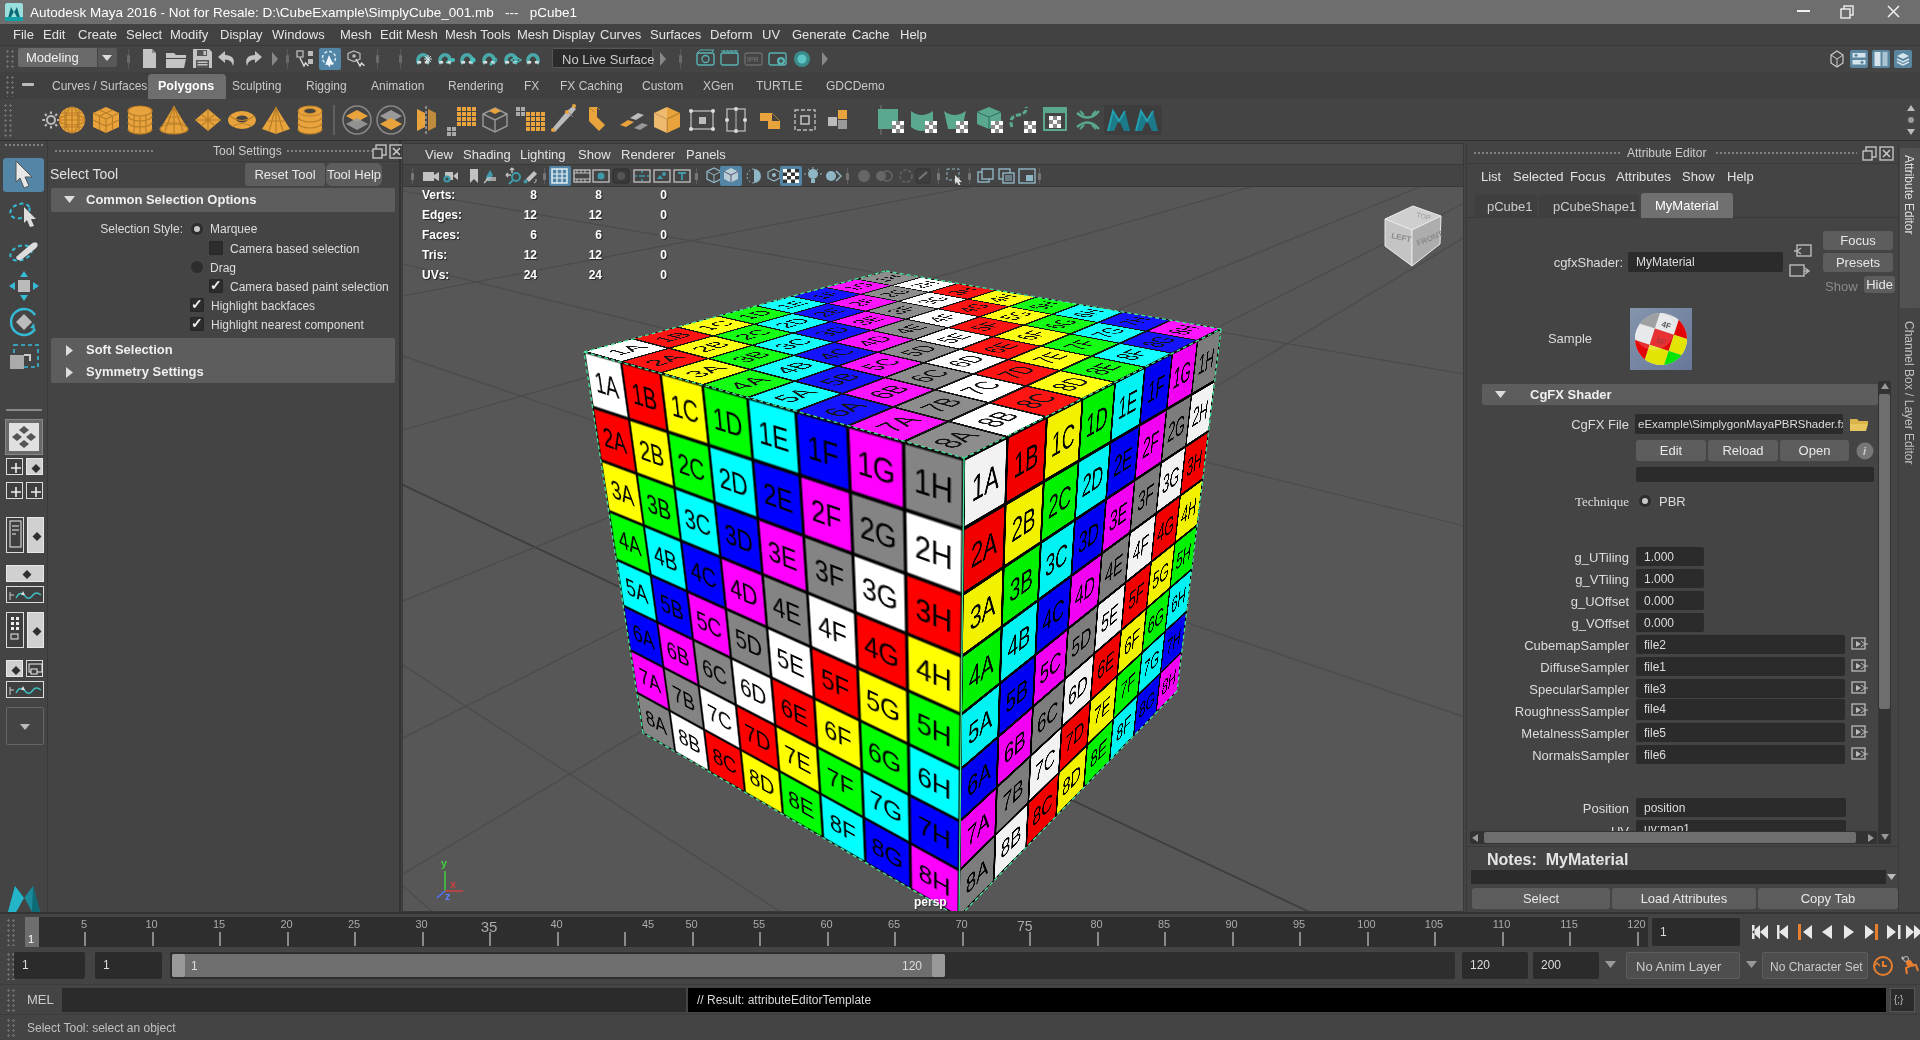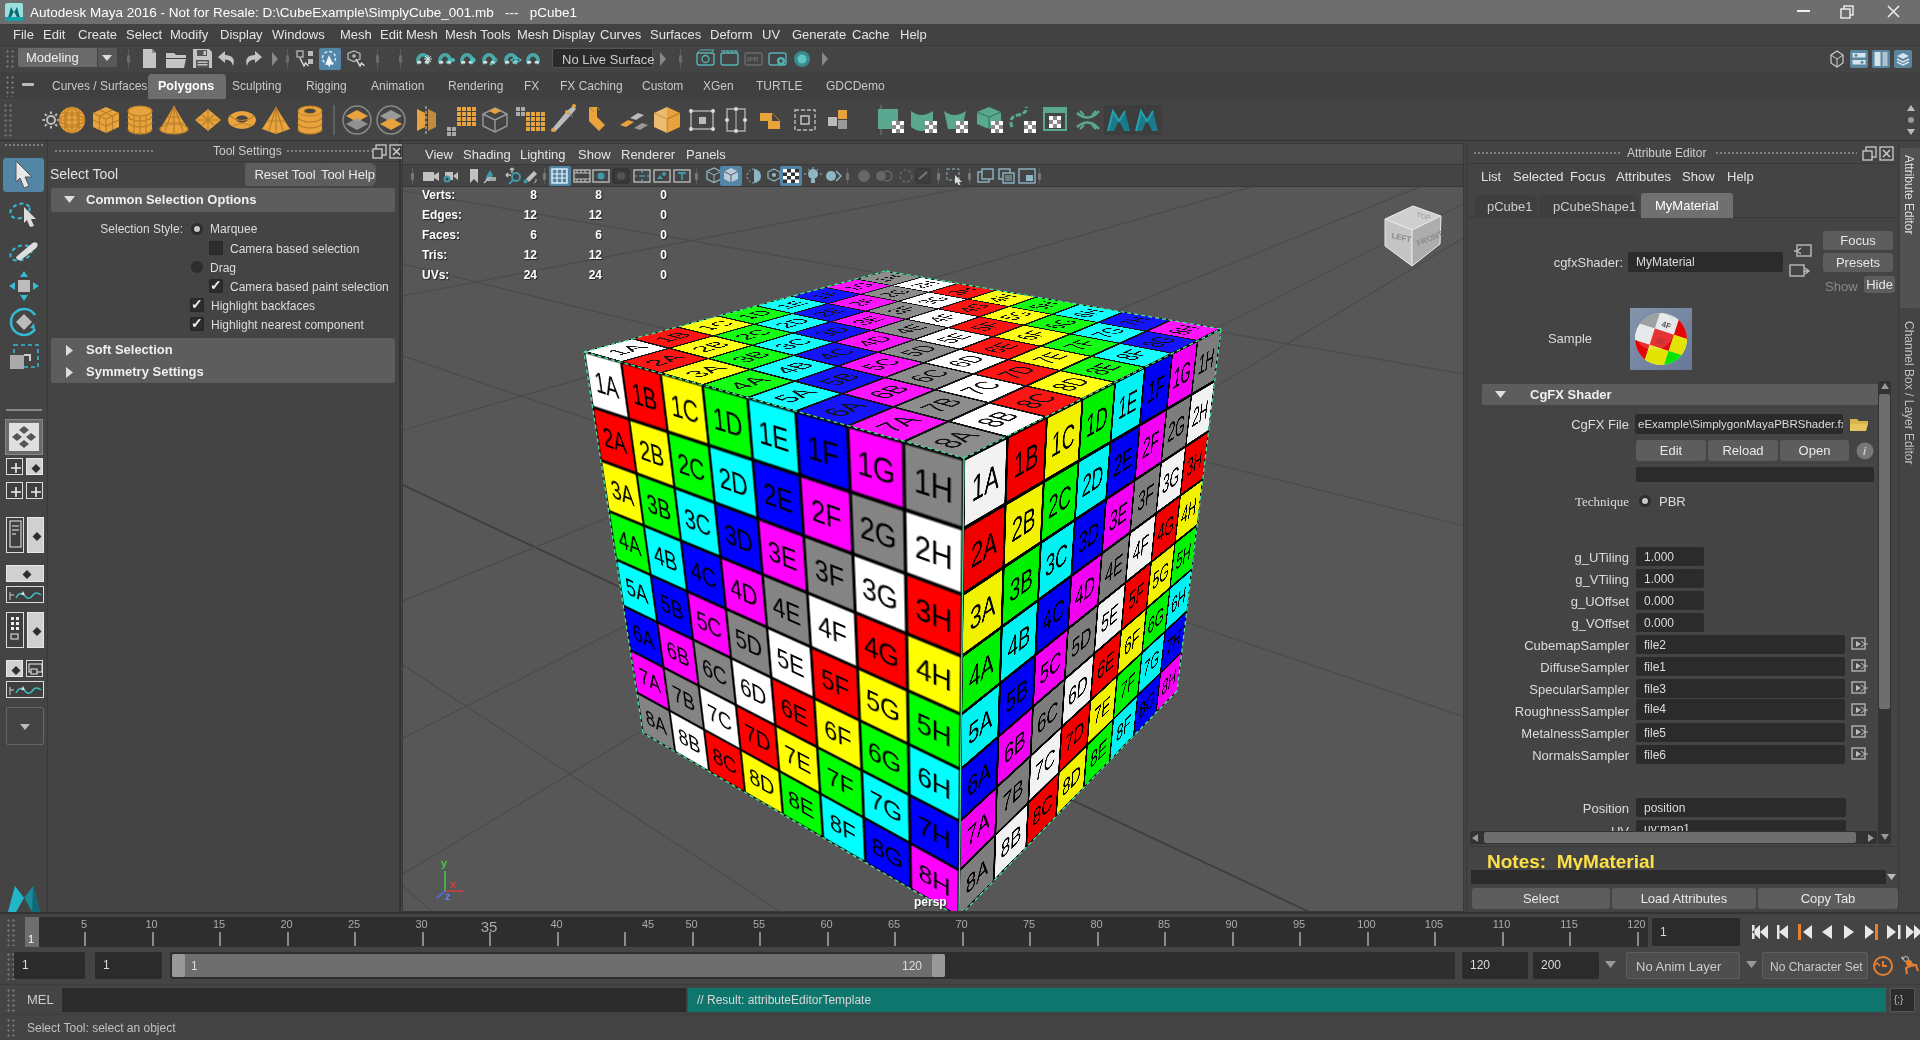--- a/index.html
+++ b/index.html
@@ -638,21 +638,21 @@
         <rect x="3" y="0" width="10" height="10" fill="none" stroke="#ccc" stroke-width="1.3"></rect>
         <rect x="0" y="4" width="9" height="9" fill="#444" stroke="#ccc" stroke-width="1.3"></rect>
       </svg>
 <svg style="left:342px;top:4px" width="13" height="13">
         <rect width="13" height="13" fill="none" stroke="#ccc" stroke-width="1.3"></rect>
         <path d="M3 3 l7 7 M10 3 l-7 7" stroke="#ccc" stroke-width="1.5"></path>
       </svg>
 </div>
 <div class="txt" style="left:2px;top:25px;color:#e0e0e0;font-size:14px;">Select Tool</div>
 <div class="btn" style="left:197px;top:22px;width:80px;height:23px;">Reset Tool</div>
-<div class="btn" style="left:272px;top:22px;width:56px;height:23px;border-radius:6px;">Tool Help</div>
+<div class="btn" style="left:278px;top:22px;width:56px;height:23px;border-radius:6px;">Tool Help</div>
 <div class="secbar" style="left:3px;top:47px;width:344px;height:24px;">
       <svg style="left:13px;top:8px" width="12" height="8">
         <path d="M0 0 h11 l-5.5 7 Z" fill="#ddd"></path>
       </svg>
       <div class="txt" style="left:35px;top:4px;">Common Selection Options</div>
     </div>
 <div class="txt" style="left:30px;top:81px;width:105px;text-align:right;color:#dcdcdc;font-size:12px;">Selection Style:</div>
 <div class="radio on" style="left:143px;top:82px;"></div>
     <div class="txt" style="left:162px;top:81px;color:#dcdcdc;font-size:12px;">Marquee</div>
 <div class="chk" style="left:161px;top:100px;"></div>
@@ -1672,21 +1672,21 @@
 <div class="abs" style="left:411px;top:238px;width:13px;height:463px;background:#333;border-radius:2px;">
 <svg style="left:3px;top:2px" width="8" height="8">
         <path d="M0 6 L4 0 L8 6 Z" fill="#999"></path>
       </svg>
 <div class="abs" style="left:1px;top:13px;width:11px;height:315px;background:#6e6e6e;border-radius:2px;"></div>
 <svg style="left:3px;top:453px" width="8" height="8">
         <path d="M0 0 L4 6 L8 0 Z" fill="#999"></path>
       </svg>
 </div>
 <div class="abs" style="left:0;top:703px;width:432px;height:1px;background:#393939;"></div>
-<div class="txt" style="left:20px;top:708px;color:#fde047;font-size:19px;font-weight:bold;">Notes:&nbsp; MyMaterial</div>
+<div class="txt" style="left:20px;top:708px;color:#e5e5e5;font-size:16px;font-weight:bold;">Notes:&nbsp; MyMaterial</div>
 <div class="fld" style="left:4px;top:727px;width:415px;height:14px;border-radius:0;"></div>
 <svg style="left:420px;top:731px" width="10" height="7">
       <path d="M0 0 h9 l-4.5 6 Z" fill="#bbb"></path>
     </svg>
 <div class="btn" style="left:5px;top:745px;width:138px;height:21px;">Select</div>
 <div class="btn" style="left:145px;top:745px;width:144px;height:21px;">Load Attributes</div>
 <div class="btn" style="left:291px;top:745px;width:140px;height:21px;">Copy Tab</div>
 </div>
 <div class="abs" style="left:1898px;top:143px;width:22px;height:769px;background:#444;border-left:1px solid #3a3a3a;">
 <div class="abs" style="left:1px;top:5px;width:21px;height:160px;background:#525252;border-radius:0 3px 3px 0;"></div>
@@ -1719,21 +1719,21 @@
 <div class="txt" style="left:654.5px;top:1px;width:24px;text-align:center;color:#aaa;font-size:11px;">50</div>
 <div class="abs" style="left:666.5px;top:15px;width:2px;height:14px;background:#8a8a8a;"></div>
 <div class="txt" style="left:722.0px;top:1px;width:24px;text-align:center;color:#aaa;font-size:11px;">55</div>
 <div class="abs" style="left:734.0px;top:15px;width:2px;height:14px;background:#8a8a8a;"></div>
 <div class="txt" style="left:789.5px;top:1px;width:24px;text-align:center;color:#aaa;font-size:11px;">60</div>
 <div class="abs" style="left:801.5px;top:15px;width:2px;height:14px;background:#8a8a8a;"></div>
 <div class="txt" style="left:857.0px;top:1px;width:24px;text-align:center;color:#aaa;font-size:11px;">65</div>
 <div class="abs" style="left:869.0px;top:15px;width:2px;height:14px;background:#8a8a8a;"></div>
 <div class="txt" style="left:924.5px;top:1px;width:24px;text-align:center;color:#aaa;font-size:11px;">70</div>
 <div class="abs" style="left:936.5px;top:15px;width:2px;height:14px;background:#8a8a8a;"></div>
-<div class="txt" style="left:992.0px;top:1px;width:24px;text-align:center;color:#aaa;font-size:11px;">75</div>
+<div class="txt" style="left:992.0px;top:1px;width:24px;text-align:left;color:#aaa;font-size:14px;">75</div>
 <div class="abs" style="left:1004.0px;top:15px;width:2px;height:14px;background:#8a8a8a;"></div>
 <div class="txt" style="left:1059.5px;top:1px;width:24px;text-align:center;color:#aaa;font-size:11px;">80</div>
 <div class="abs" style="left:1071.5px;top:15px;width:2px;height:14px;background:#8a8a8a;"></div>
 <div class="txt" style="left:1127.0px;top:1px;width:24px;text-align:center;color:#aaa;font-size:11px;">85</div>
 <div class="abs" style="left:1139.0px;top:15px;width:2px;height:14px;background:#8a8a8a;"></div>
 <div class="txt" style="left:1194.5px;top:1px;width:24px;text-align:center;color:#aaa;font-size:11px;">90</div>
 <div class="abs" style="left:1206.5px;top:15px;width:2px;height:14px;background:#8a8a8a;"></div>
 <div class="txt" style="left:1262.0px;top:1px;width:24px;text-align:center;color:#aaa;font-size:11px;">95</div>
 <div class="abs" style="left:1274.0px;top:15px;width:2px;height:14px;background:#8a8a8a;"></div>
 <div class="txt" style="left:1329.5px;top:1px;width:24px;text-align:center;color:#aaa;font-size:11px;">100</div>
@@ -1821,21 +1821,21 @@
         <path d="M9 8 l5 3 M10 12 l-4 2 l1 6 M10 12 l6 -1 l2 6" stroke="#e87f2e" stroke-width="2" fill="none"></path>
         <circle cx="9" cy="9" r="3" fill="#e87f2e"></circle>
         <path d="M1 4 h3 M2.5 2.5 v3" stroke="#bbb"></path>
       </g>
 </svg>
 </div>
 <div class="abs" style="left:0;top:984px;width:1920px;height:30px;background:#444;border-top:1px solid #3c3c3c;">
 <div class="vdots" style="left:6px;top:3px;height:24px;"></div>
 <div class="txt" style="left:27px;top:7px;color:#ccc;font-size:13px;">MEL</div>
 <div class="fld" style="left:62px;top:3px;width:624px;height:24px;border-radius:0;background:#2b2b2b;"></div>
-<div class="abs" style="left:688px;top:3px;width:1198px;height:24px;background:#0f766e;">
+<div class="abs" style="left:688px;top:3px;width:1198px;height:24px;background:#000000;">
       <div class="txt" style="left:9px;top:5px;color:#d8d8d8;font-size:12px;">// Result: attributeEditorTemplate</div>
     </div>
 <div class="abs" style="left:1890px;top:3px;width:25px;height:24px;background:#2b2b2b;border:1px solid #555;">
       <div class="txt" style="left:3px;top:5px;color:#bbb;font-size:10px;">{;}</div>
     </div>
 </div>
 <div class="abs" style="left:0;top:1014px;width:1920px;height:26px;background:#444;border-top:1px solid #3c3c3c;">
 <div class="vdots" style="left:6px;top:3px;height:20px;"></div>
 <div class="txt" style="left:27px;top:6px;color:#c0c0c0;font-size:12px;">Select Tool: select an object</div>
 </div>

